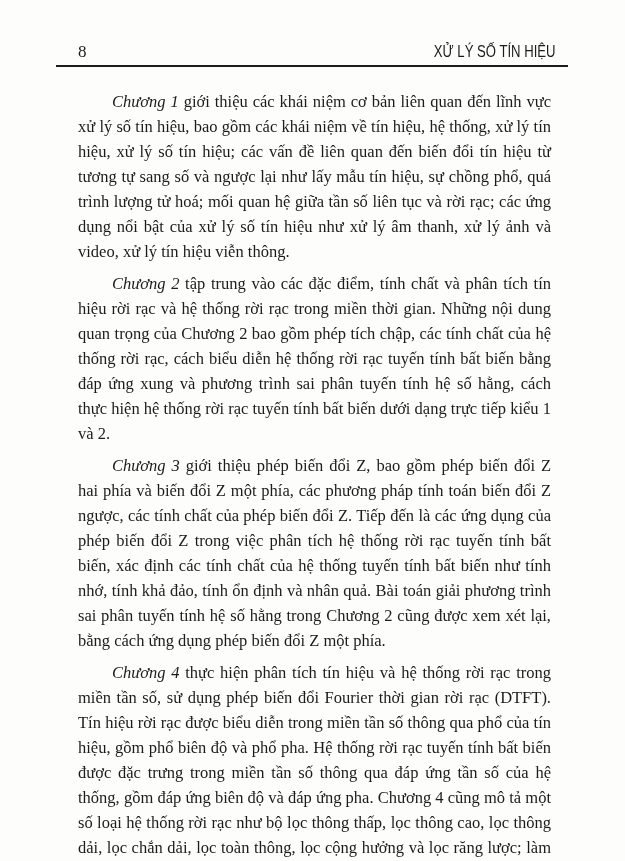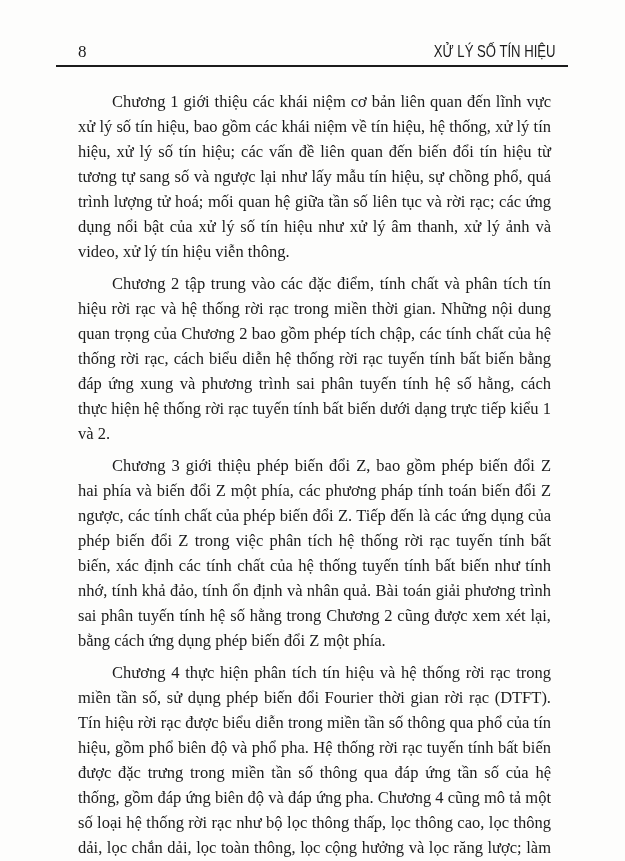--- a/index.html
+++ b/index.html
@@ -42,20 +42,21 @@
     margin: 22px 74px 0 78px;
     font-size: 16.5px;
     line-height: 25px;
     text-align: justify;
   }
   .body-text p {
     margin: 0 0 7px 0;
     text-indent: 34px;
   }
   .chapter-label {
+    font-style: italic;
   }
 </style>
 </head>
 <body>
 
 <div class="page">
 
   <div class="running-header">
     <span class="page-number">8</span>
     <span class="running-title">XỬ LÝ SỐ TÍN HIỆU</span>

